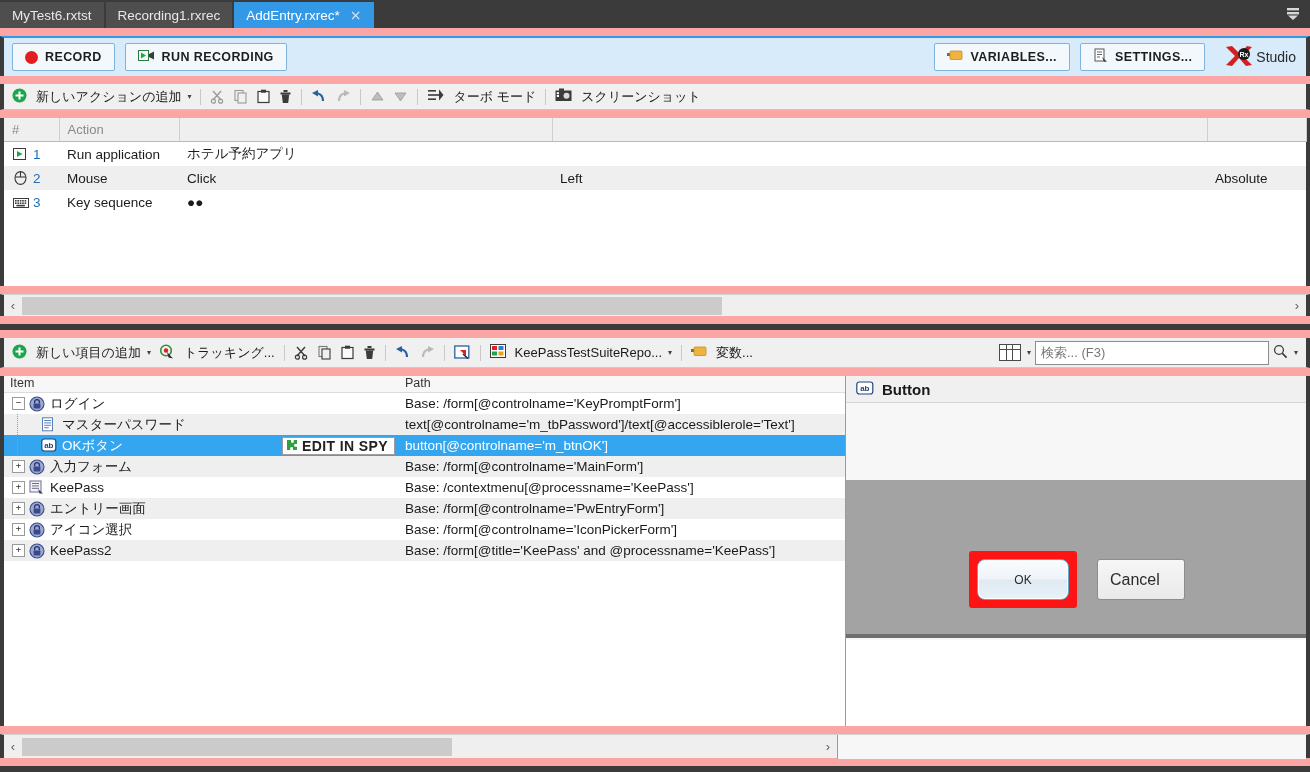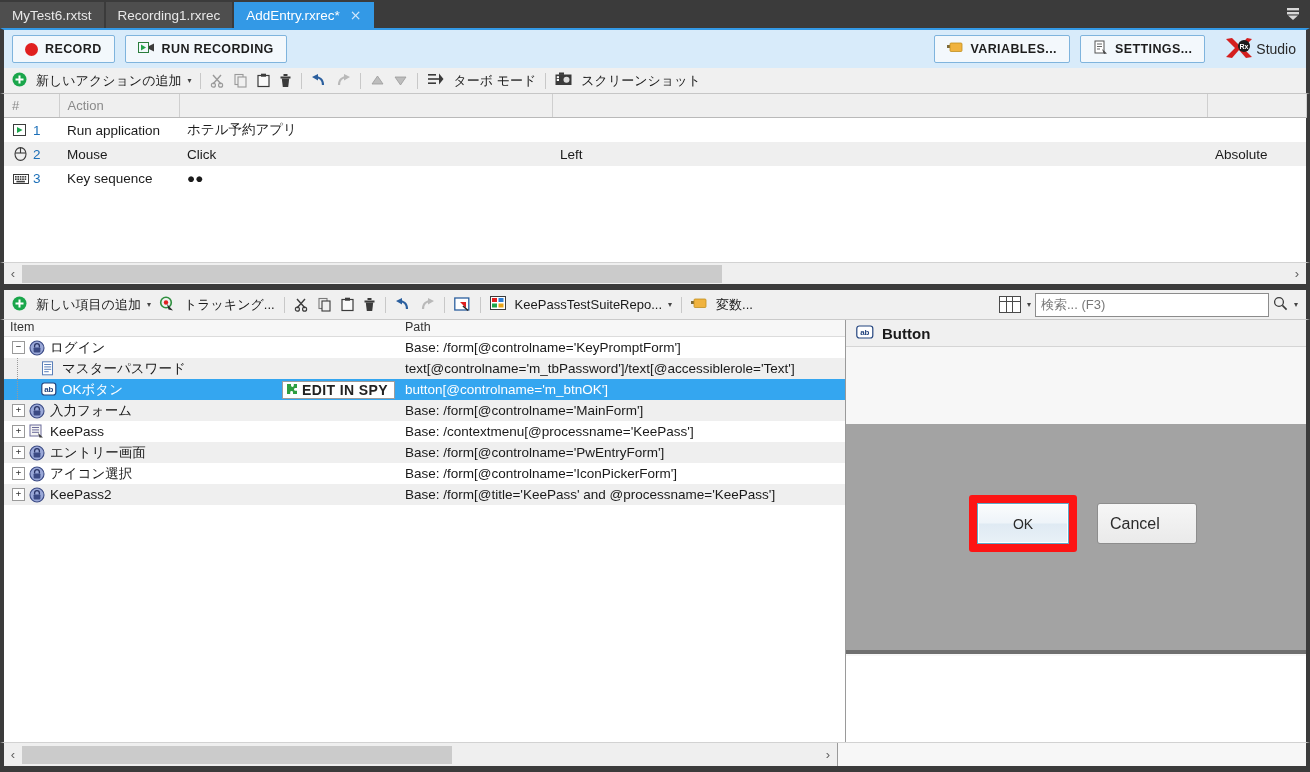--- a/index.html
+++ b/index.html
@@ -2,21 +2,21 @@
 <html><head>
 <meta charset="utf-8">
 <style>
   html,body{margin:0;padding:0;}
   body{
     width:1310px;height:772px;overflow:hidden;
     font-family:"Liberation Sans","DejaVu Sans",sans-serif;
     font-size:13px;color:#1a1a1a;background:#ffffff;
     -webkit-font-smoothing:antialiased;
   }
-  .app{width:1310px;height:772px;position:relative;display:flex;flex-direction:column;background:#fca5a5;}
+  .app{width:1310px;height:772px;position:relative;display:flex;flex-direction:column;background:#fca5a5;gap:8px;}
 
   
   .tabbar{height:28px;background:#3b3b3b;display:flex;align-items:flex-end;position:relative;flex:0 0 auto;}
   .tab{height:26px;display:flex;align-items:center;padding:0 12px;margin-right:2px;font-size:13.5px;
        background:#4e4e4e;color:#e8e8e8;cursor:default;white-space:nowrap;}
   .tab.active{background:#3399e6;color:#ffffff;}
   .tab .closex{margin-left:10px;font-size:14px;line-height:1;color:#d6e9fb;font-family:"DejaVu Sans",sans-serif;}
   .tabbar-overflow{position:absolute;right:6px;top:4px;width:22px;height:20px;display:flex;align-items:center;justify-content:center;color:#d8d8d8;}
 
   
@@ -95,23 +95,23 @@
   .previewpane{flex:1 1 auto;display:flex;flex-direction:column;min-width:0;background:#f7f7f7;}
   .prevhdr{height:26px;background:#f0f0f0;border-bottom:1px solid #d5d5d5;display:flex;align-items:center;padding-left:10px;}
   .prevhdr .ttl{font-size:15px;font-weight:bold;margin-left:8px;color:#1a1a1a;}
   .prevbody{flex:1 1 auto;position:relative;overflow:hidden;background:#f7f7f7;}
   .shot-gray{position:absolute;left:0;right:0;top:77px;bottom:90px;background:#a3a3a3;}
   .shot-strip{position:absolute;left:0;right:0;bottom:88px;height:4px;background:#6f6f6f;}
   .shot-white{position:absolute;left:0;right:0;bottom:0;height:86px;background:#ffffff;}
   .okwrap{position:absolute;left:123px;top:148px;}
   .okhl{width:108px;height:57px;background:#fd1414;border-radius:3px;display:flex;align-items:center;justify-content:center;}
   .okbtn{width:90px;height:39px;background:linear-gradient(180deg,#fbfcfd 0%,#eef4f9 48%,#dfeaf3 52%,#e9f1f7 100%);
-         border:1px solid #5ea9c9;border-radius:0;display:flex;align-items:center;justify-content:center;
-         font-size:14px;color:#2b2b2b;box-shadow:inset 0 0 0 1px #ffffff;}
-  .cancelbtn{position:absolute;left:251px;top:156px;width:100px;height:41px;
+         border:1px solid #5ea9c9;border-radius:8px;display:flex;align-items:center;justify-content:center;
+         font-size:12px;color:#2b2b2b;box-shadow:inset 0 0 0 1px #ffffff;}
+  .cancelbtn{position:absolute;left:251px;top:156px;width:88px;height:41px;
          background:linear-gradient(180deg,#f6f6f6 0%,#eaeaea 100%);border:1px solid #8d8d8d;border-radius:3px;
          display:flex;align-items:center;font-size:16px;color:#2b2b2b;padding-left:12px;box-sizing:border-box;overflow:hidden;white-space:nowrap;}
 
   .bottomscroll{height:24px;background:#efefef;border-top:1px solid #d2d2d2;display:flex;align-items:center;flex:0 0 auto;
                 border-left:4px solid #3b3b3b;border-right:4px solid #3b3b3b;box-sizing:border-box;}
   .bottomscroll .leftpart{width:833px;flex:0 0 833px;display:flex;align-items:center;position:relative;}
   .bottomscroll .rightpart{flex:1;background:#f7f7f7;height:24px;border-left:1px solid #9a9a9a;}
   .botbar{height:6px;background:#3b3b3b;flex:0 0 auto;}
 </style>
 </head>

